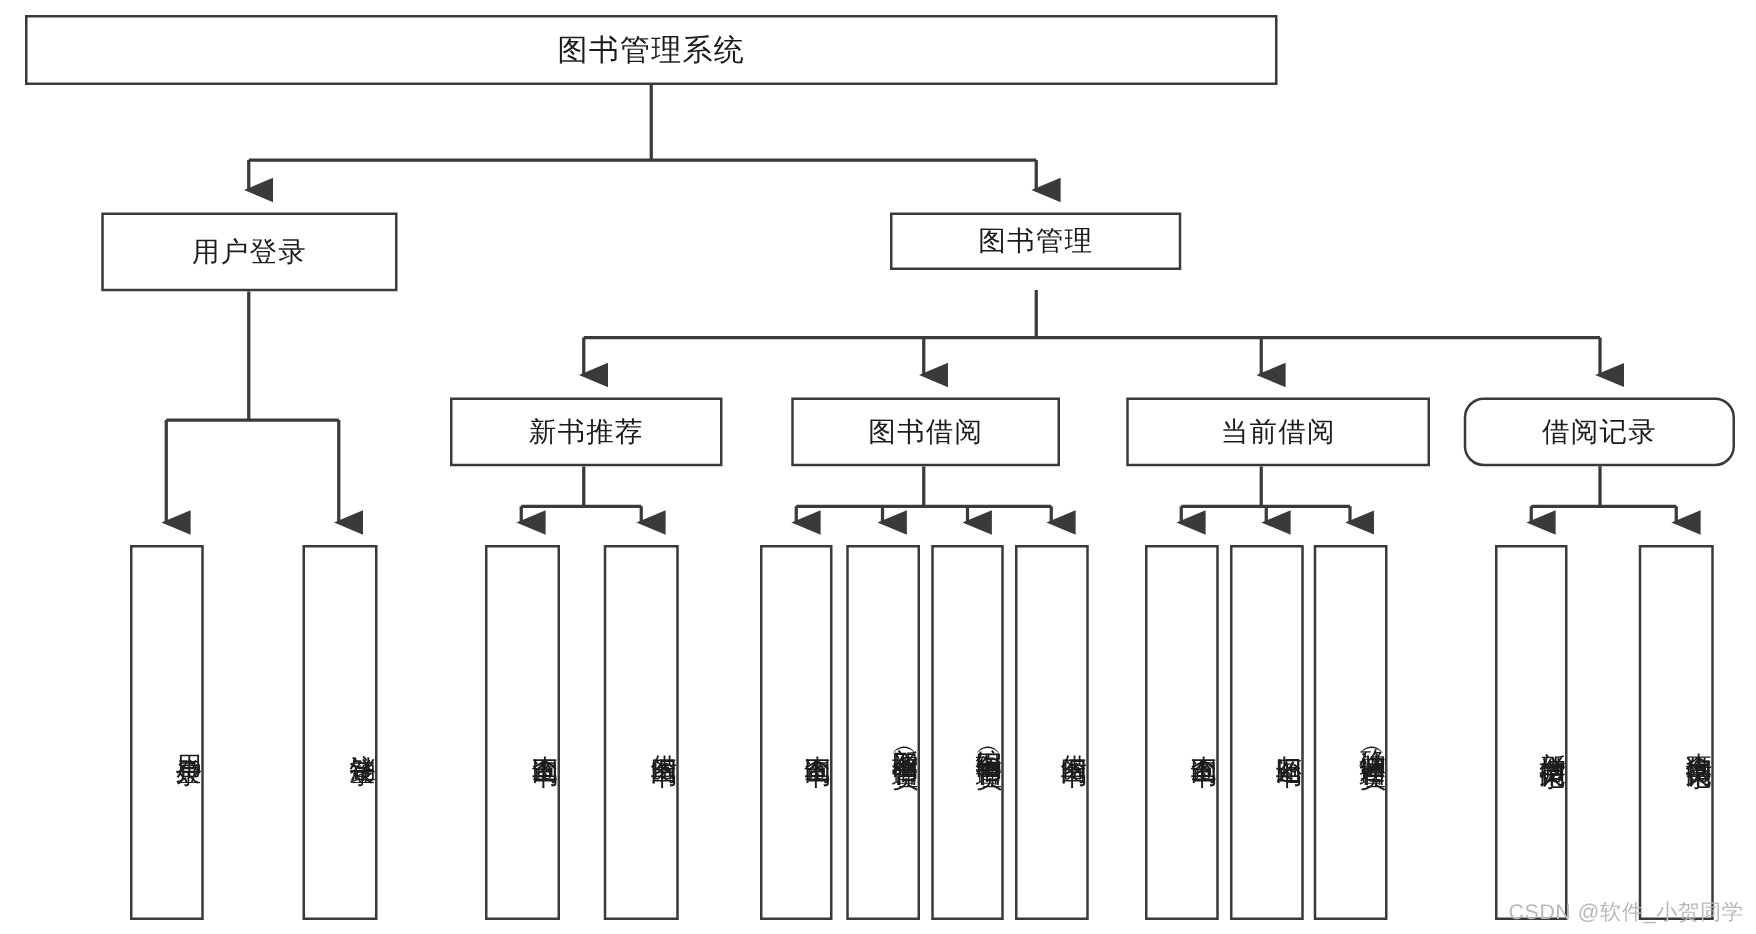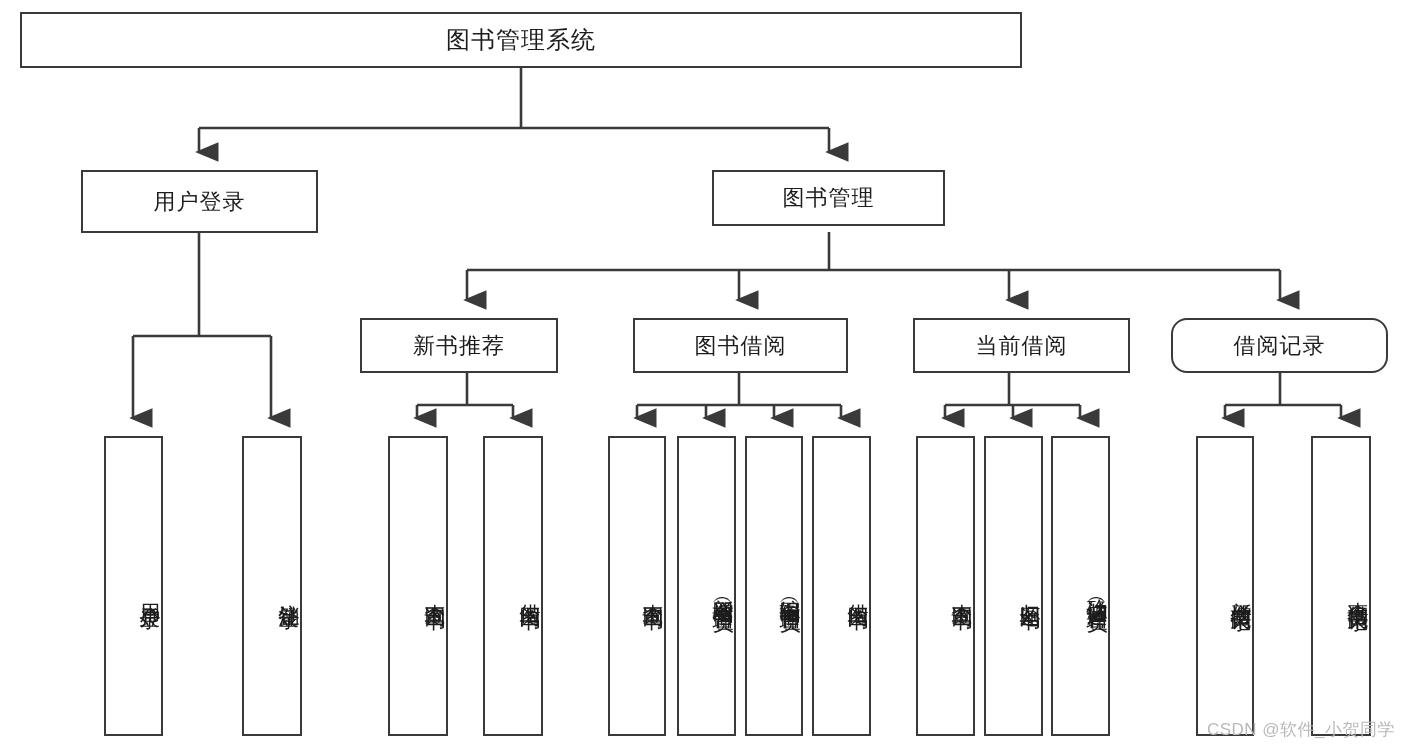--- a/index.html
+++ b/index.html
@@ -125,31 +125,31 @@
     </g>
   </svg>
 
   <div class="node horiz" id="title-node" style="left:20px; top:12px; width:1002px; height:56px;">
     <span class="lbl">图书管理系统</span>
   </div>
 
   <div class="node horiz" style="left:81px; top:170px; width:237px; height:63px;">
     <span class="lbl">用户登录</span>
   </div>
-  <div class="node horiz" style="left:712px; top:170px; width:233px; height:56px;">
+  <div class="node horiz" style="left:712px; top:170px; width:233px; height:46px;">
     <span class="lbl">图书管理</span>
   </div>
 
-  <div class="node horiz" style="left:360px; top:318px; width:198px; height:55px;">
+  <div class="node horiz" style="left:360px; top:318px; width:218px; height:55px;">
     <span class="lbl">新书推荐</span>
   </div>
   <div class="node horiz" style="left:633px; top:318px; width:215px; height:55px;">
     <span class="lbl">图书借阅</span>
   </div>
-  <div class="node horiz" style="left:901px; top:318px; width:217px; height:55px;margin-left:12px;">
+  <div class="node horiz" style="left:901px; top:318px; width:243px; height:55px;">
     <span class="lbl">当前借阅</span>
   </div>
   <div class="node horiz" style="left:1171px; top:318px; width:217px; height:55px;border-radius:16px;">
     <span class="lbl">借阅记录</span>
   </div>
 
   <div class="node vert" style="left:104px; top:436px; width:59px; height:300px;">
     <span class="lbl">用户登录</span>
   </div>
   <div class="node vert" style="left:242px; top:436px; width:60px; height:300px;">

